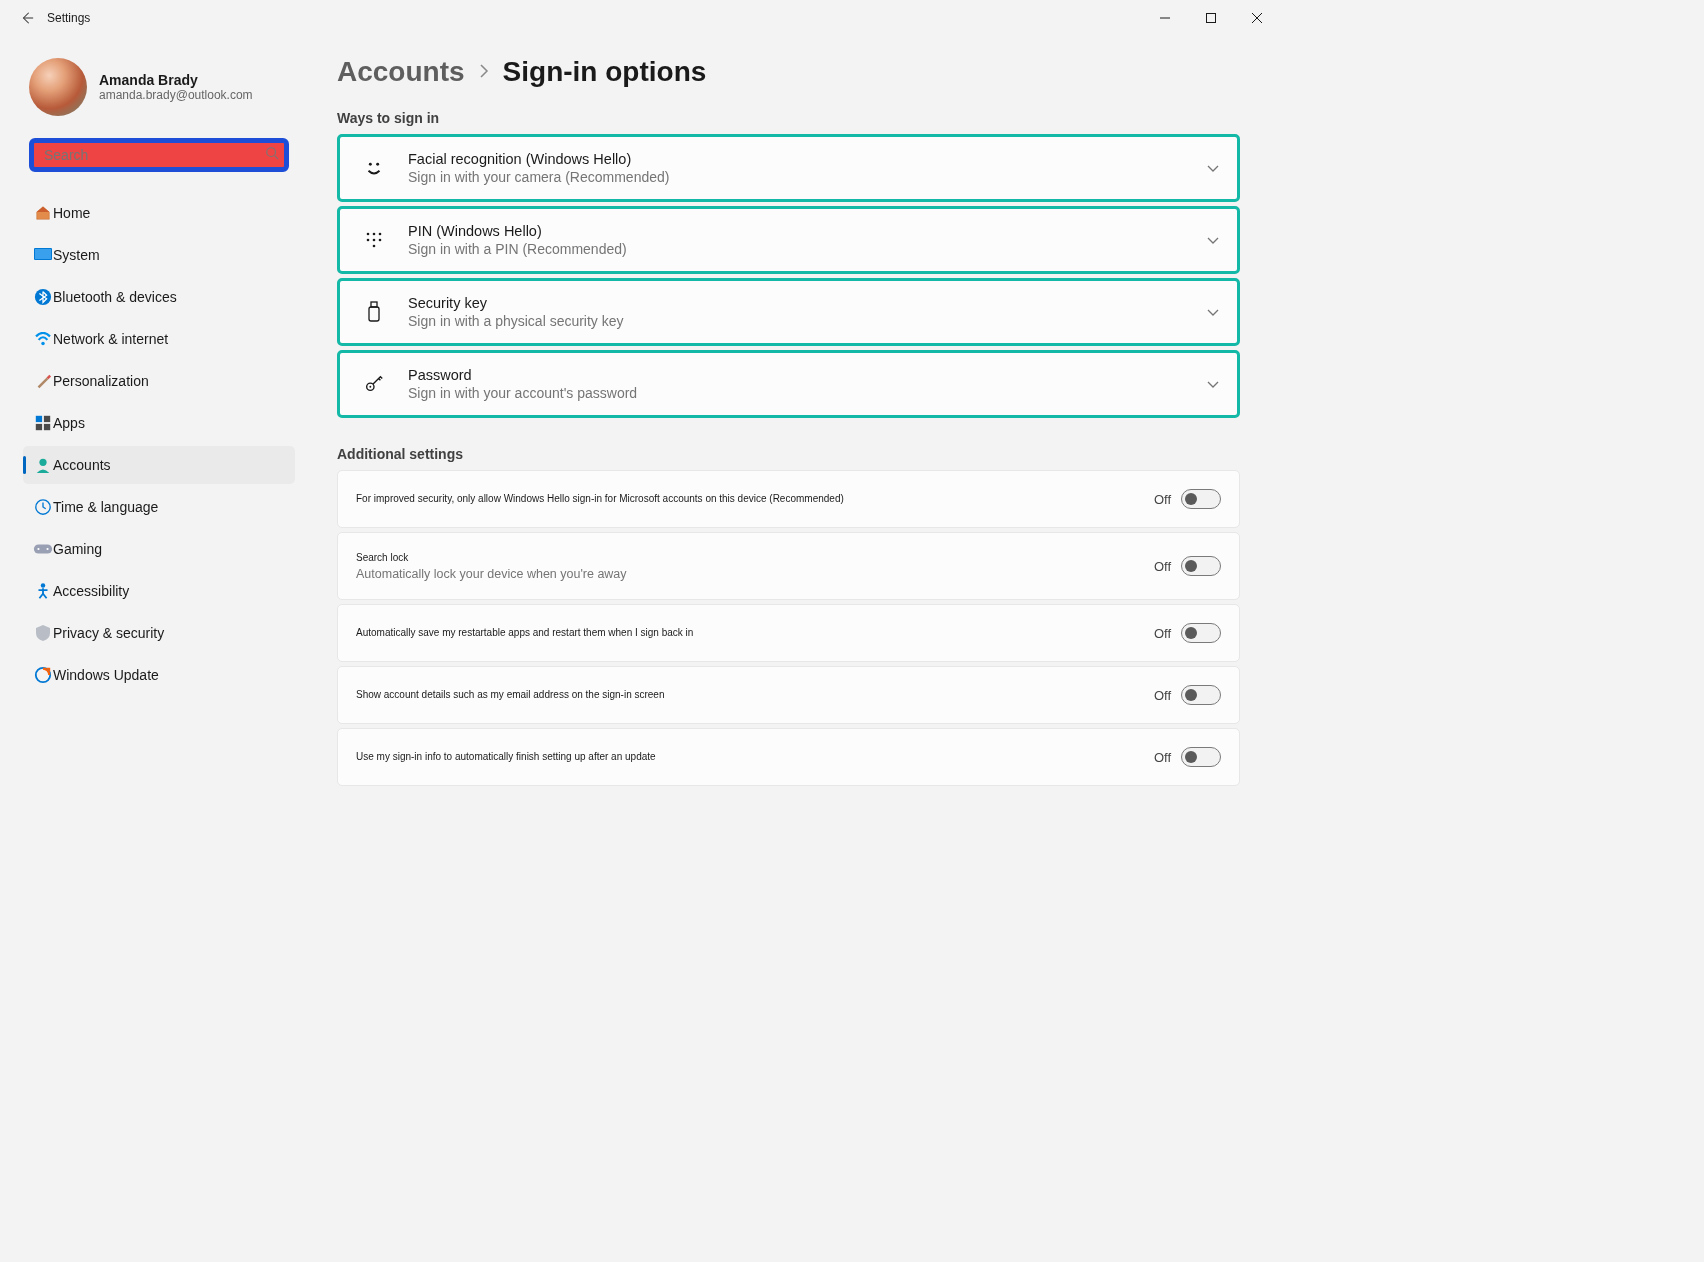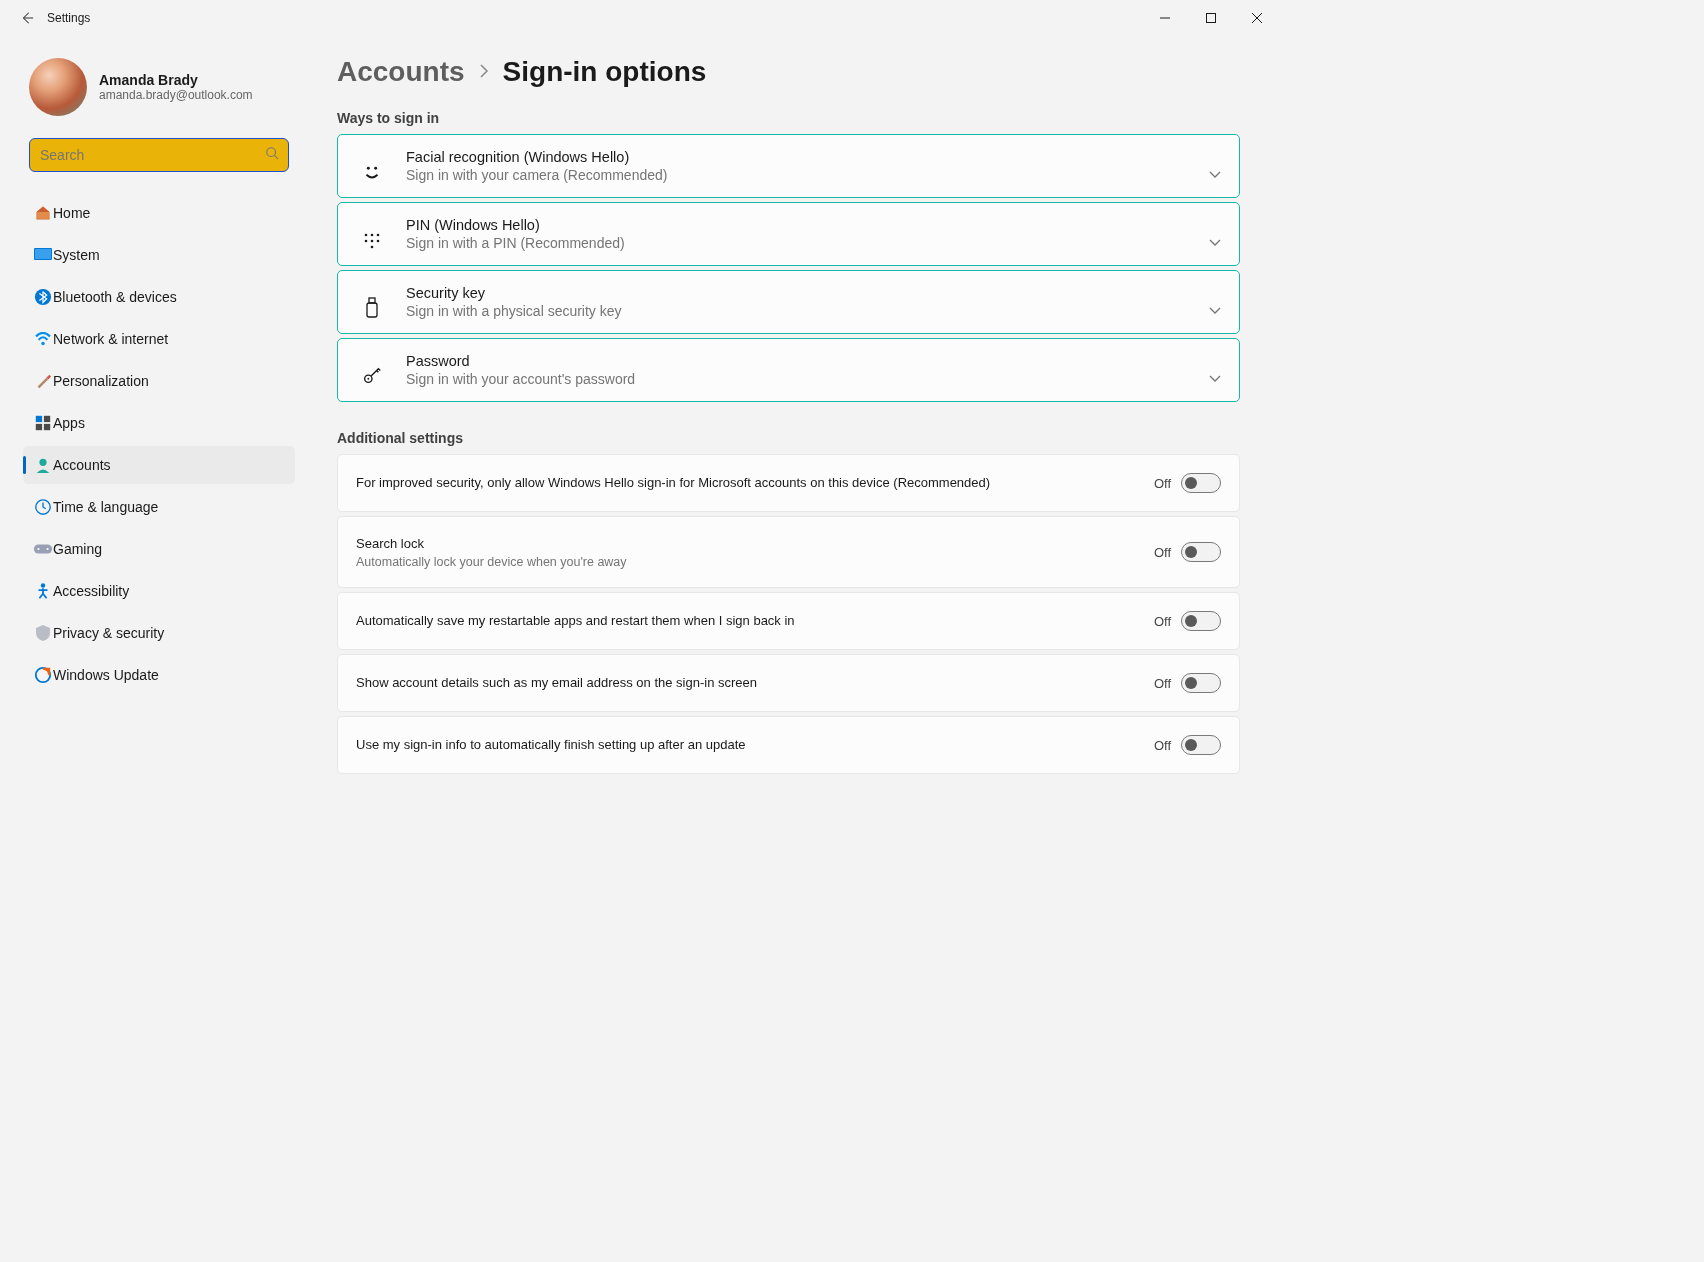--- a/index.html
+++ b/index.html
@@ -34,23 +34,23 @@
 .profile { display: flex; align-items: center; gap: 12px; padding: 14px 6px 22px 6px; }
 .avatar {
   width: 58px; height: 58px; border-radius: 50%;
   background: radial-gradient(circle at 35% 30%, #f6d0b9 0%, #e4a078 28%, #b75a3a 60%, #6b8d79 100%);
 }
 .profile-name { font-size: 14px; font-weight: 600; color: #1a1a1a; }
 .profile-email { font-size: 12px; color: #666; }
 .search-wrap { padding: 0 6px 18px 6px; }
 .search-box {
   width: 100%; height: 34px;
-  border: 1px solid #1d4ed8; border-radius: 6px;
+  border: 5px solid #1d4ed8; border-radius: 6px;
   padding: 0 34px 0 10px;
-  font-size: 14px; background: #eab308;
+  font-size: 14px; background: #ef4444;
   outline: none;
 }
 .search-field { position: relative; }
 .search-icon-pos { position: absolute; right: 10px; top: 50%; transform: translateY(-50%); color: #777; }
 .nav { display: flex; flex-direction: column; gap: 0px; margin-top: 2px; }
 .nav-item {
   display: flex; align-items: center; 
   height: 38px; padding: 0 10px; margin: 2px 0;
   border-radius: 5px; cursor: pointer;
   font-size: 14px; color: #1a1a1a; position: relative;
@@ -61,35 +61,35 @@
   width: 3px; background: #0067c0; border-radius: 2px;
 }
 .nav-icon { width: 20px; height: 20px; display: flex; align-items: center; justify-content: center; }
 .content { flex: 1; padding: 20px 40px 0 36px; overflow-y: auto; }
 .breadcrumb { display: flex; align-items: center; gap: 14px; margin-bottom: 22px; }
 .crumb-parent { font-size: 28px; font-weight: 600; color: #5e5e5e; }
 .crumb-sep { color: #888; font-size:14px; }
 .crumb-current { font-size: 28px; font-weight: 600; color: #1a1a1a; }
 .section-header { font-size: 14px; font-weight: 600; color: #414141; margin: 6px 0 8px 0; }
 .card {
-  background: #fcfcfc; border: 1px solid #14b8a6; border-radius: 5px;
-  display: flex; align-items: flex-end; padding: 14px 18px; margin-bottom: 4px;
+  background: #fcfcfc; border: 3px solid #14b8a6; border-radius: 5px;
+  display: flex; align-items: center; padding: 14px 18px; margin-bottom: 4px;
   cursor: pointer;
 }
 .card-icon { width: 32px; display: flex; justify-content: center; margin-right: 18px; color: #3a3a3a; }
 .card-text { flex: 1; }
 .card-title { font-size: 14.5px; color: #1a1a1a; }
 .card-sub { font-size: 14px; color: #757575; margin-top: 2px; }
 .chevron { color: #757575; }
 .toggle-card {
   background: #fcfcfc; border: 1px solid #e7e7e7; border-radius: 5px;
   display: flex; align-items: center; padding: 18px 18px; margin-bottom: 4px;
 }
 .toggle-text { flex: 1; padding-right: 24px; }
-.toggle-title { font-size: 13px; color: #1a1a1a; line-height: 1.4; }
+.toggle-title { font-size: 10px; color: #1a1a1a; line-height: 1.4; }
 .toggle-sub { font-size: 12.5px; color: #757575; margin-top: 2px; }
 .toggle-state { font-size: 13px; color: #444; margin-right: 10px; }
 .toggle-pill {
   width: 40px; height: 20px; border-radius: 10px;
   border: 1px solid #7a7a7a; background: #f2f2f2;
   position: relative; cursor: pointer;
 }
 .toggle-pill::after {
   content: ""; position: absolute; width: 12px; height: 12px; border-radius: 50%;
   background: #5a5a5a; top: 3px; left: 3px;

